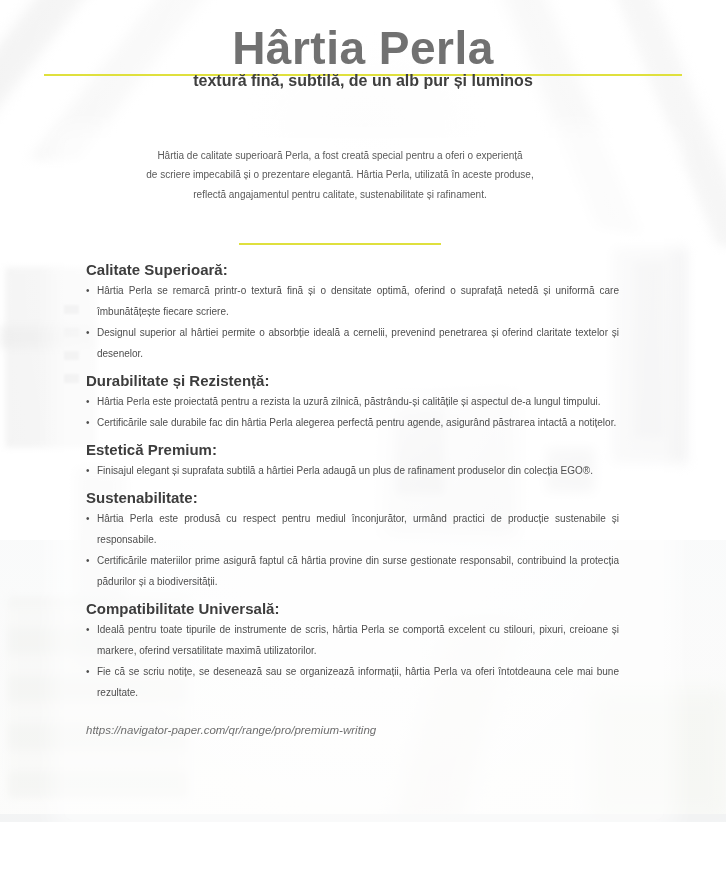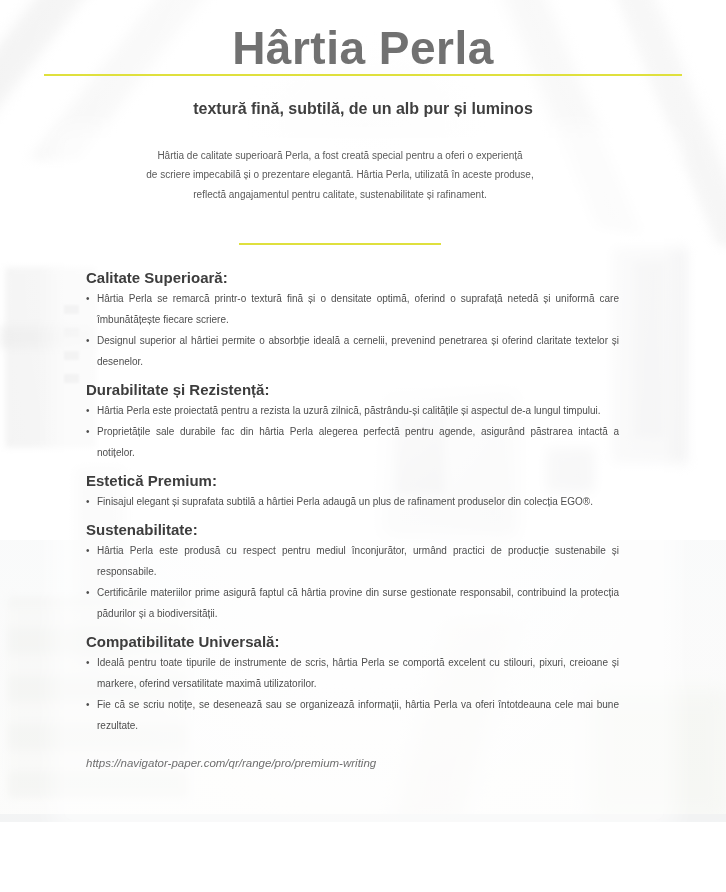--- a/index.html
+++ b/index.html
@@ -39,32 +39,32 @@
 
   .content-panel{position:absolute;left:64px;top:138px;width:600px;height:682px;
     background:rgba(255,255,255,.5);border-radius:8px;box-shadow:0 0 22px 14px rgba(255,255,255,.55);}
 
   
   .layer{position:absolute;left:0;top:0;width:726px;height:892px;z-index:2;}
 
   .page-title{position:absolute;left:0;top:24px;width:726px;text-align:center;
     font-size:46px;line-height:48px;font-weight:700;letter-spacing:.5px;color:var(--title-gray,#717171);}
   .title-rule{position:absolute;left:44px;top:74px;width:638px;height:2px;background:var(--accent-yellow,#dfe03d);}
-  .page-subtitle{position:absolute;left:0;top:100px;width:726px;text-align:center;
+  .page-subtitle{position:absolute;left:0;top:72px;width:726px;text-align:center;
     font-size:16px;font-weight:700;color:var(--subtitle-dark,#3f3f3f);}
 
   .intro{position:absolute;left:60px;top:146px;width:560px;text-align:center;white-space:pre-line;
     font-size:10px;line-height:19.4px;color:var(--intro-gray,#5a5a5a);}
 
   .features-heading{position:absolute;left:60px;top:221px;width:560px;text-align:center;
     font-size:18px;font-weight:700;color:var(--heading-dark,#3d3d3d);}
   .features-underline{position:absolute;left:239px;top:243px;width:202px;height:2px;background:var(--accent-yellow,#dfe03d);}
 
   .sections{position:absolute;left:86px;top:260px;width:533px;}
-  .section{margin:8px 0 7px 0;}
+  .section{margin:0 0 7px 0;}
   .section h3{margin:0;font-size:15px;line-height:20px;font-weight:700;color:var(--heading-dark,#3d3d3d);}
   .section ul{margin:0;padding:0;list-style:none;}
   .section li{position:relative;padding-left:11px;font-size:10px;line-height:21px;
     text-align:justify;color:var(--body-text,#4e4e4e);}
   .section li::before{content:"\2022";position:absolute;left:0;top:0;color:var(--body-text,#4e4e4e);}
 
   .product-url{display:inline-block;margin-top:14px;font-size:11.5px;font-style:italic;
     color:var(--link-gray,#6e6e6e);text-decoration:none;}
 </style>
 </head>
@@ -112,21 +112,21 @@
         <ul>
           <li>Hârtia Perla se remarcă printr-o textură fină și o densitate optimă, oferind o suprafață netedă și uniformă care îmbunătățește fiecare scriere.</li>
           <li>Designul superior al hârtiei permite o absorbție ideală a cernelii, prevenind penetrarea și oferind claritate textelor și desenelor.</li>
         </ul>
       </div>
 
       <div class="section">
         <h3>Durabilitate și Rezistență:</h3>
         <ul>
           <li>Hârtia Perla este proiectată pentru a rezista la uzură zilnică, păstrându-și calitățile și aspectul de-a lungul timpului.</li>
-          <li>Proprietățile sale durabile fac din hârtia Perla alegerea perfectă pentru agende, asigurând păstrarea intactă a notițelor.</li>
+          <li>Certificările sale durabile fac din hârtia Perla alegerea perfectă pentru agende, asigurând păstrarea intactă a notițelor.</li>
         </ul>
       </div>
 
       <div class="section">
         <h3>Estetică Premium:</h3>
         <ul>
           <li>Finisajul elegant și suprafata subtilă a hârtiei Perla adaugă un plus de rafinament produselor din colecția EGO®.</li>
         </ul>
       </div>
 

